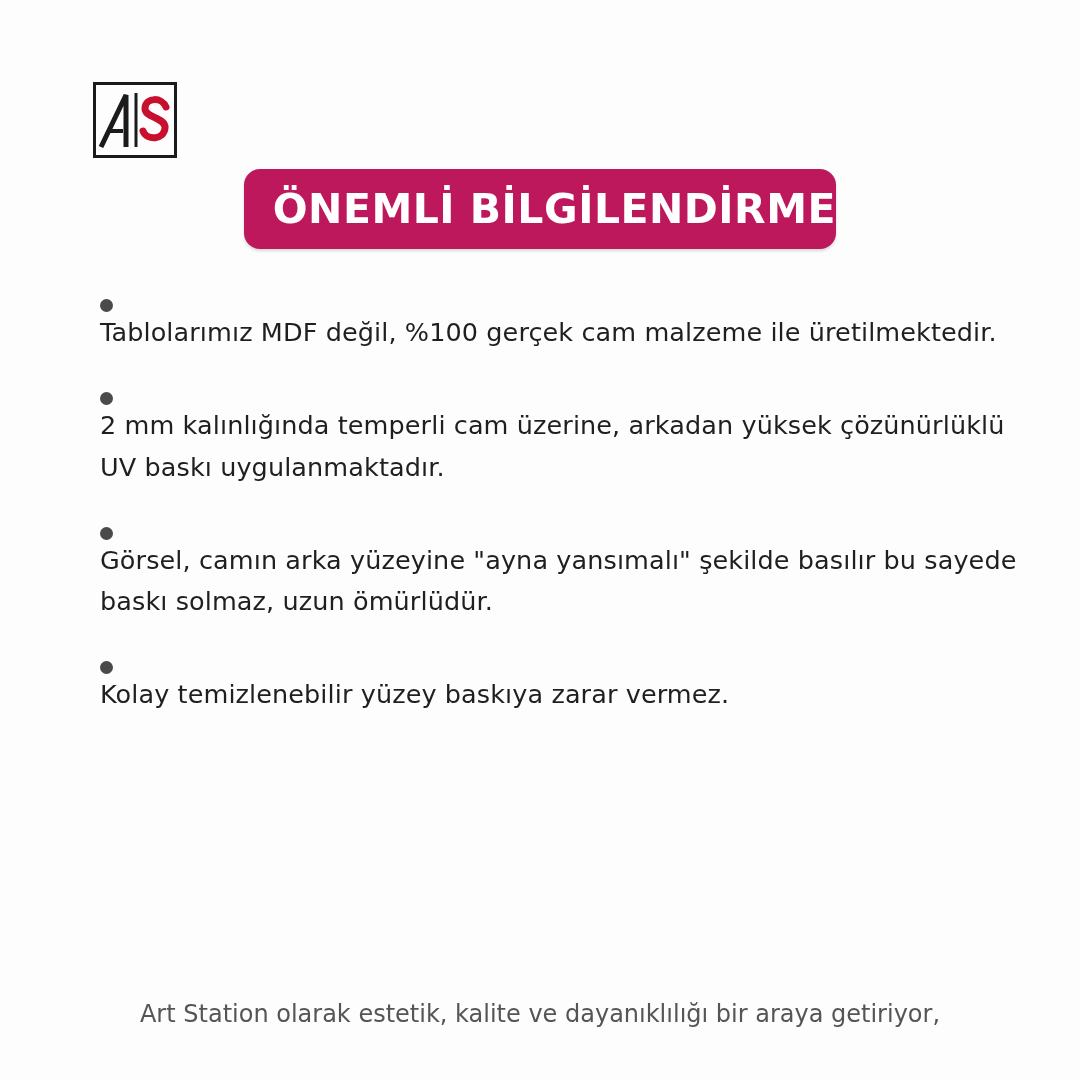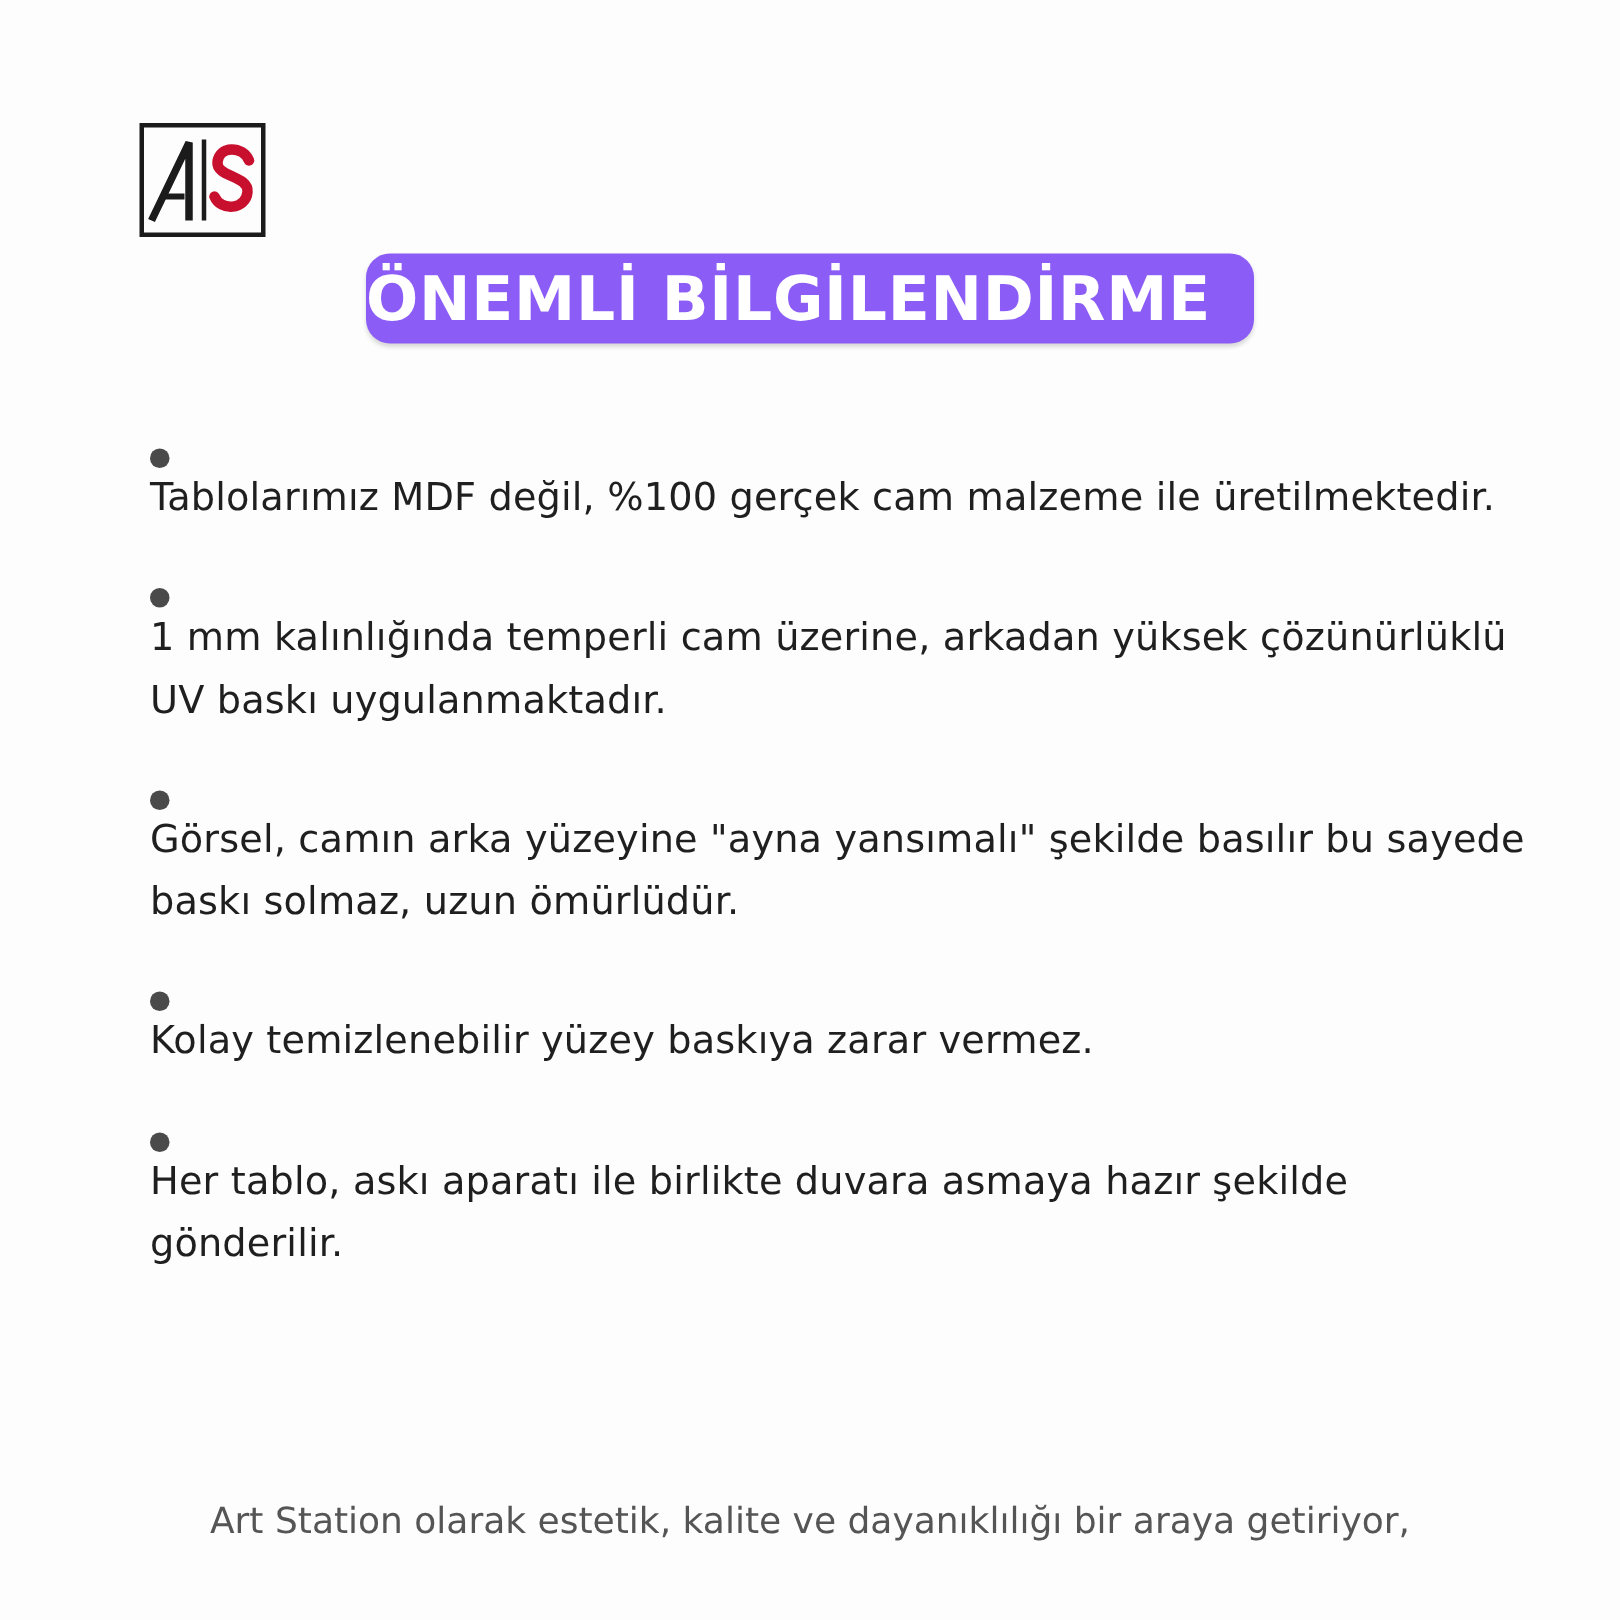--- a/index.html
+++ b/index.html
@@ -53,26 +53,26 @@
   .logo-text .accent {
     color: #c8102e;
   }
 
   
   .banner {
     position: absolute;
     left: 244px;
     top: 169px;
     width: 592px;
-    height: 60px;
-    background: #8b5cf6;
+    height: 80px;
+    background: #be185d;
     border-radius: 16px;
     display: flex;
     align-items: center;
-    justify-content: flex-start;
+    justify-content: flex-end;
     box-shadow: 0 2px 3px rgba(0,0,0,0.15);
   }
   .banner-title {
     color: #ffffff;
     font-family: "DejaVu Sans", sans-serif;
     font-size: 41px;
     font-weight: bold;
     letter-spacing: 0.5px;
     line-height: 1;
     white-space: nowrap;
@@ -145,33 +145,29 @@
     <div class="banner-title">ÖNEMLİ BİLGİLENDİRME</div>
   </div>
 
   <div class="bullets">
     <div class="bullet-item">
       <span class="bullet-dot"></span>
       <span class="bullet-text">Tablolarımız MDF değil, %100 gerçek cam malzeme ile üretilmektedir.</span>
     </div>
     <div class="bullet-item">
       <span class="bullet-dot"></span>
-      <span class="bullet-text">1 mm kalınlığında temperli cam üzerine, arkadan yüksek çözünürlüklü UV baskı uygulanmaktadır.</span>
+      <span class="bullet-text">2 mm kalınlığında temperli cam üzerine, arkadan yüksek çözünürlüklü UV baskı uygulanmaktadır.</span>
     </div>
     <div class="bullet-item">
       <span class="bullet-dot"></span>
       <span class="bullet-text">Görsel, camın arka yüzeyine "ayna yansımalı" şekilde basılır bu sayede baskı solmaz, uzun ömürlüdür.</span>
     </div>
     <div class="bullet-item">
       <span class="bullet-dot"></span>
       <span class="bullet-text">Kolay temizlenebilir yüzey baskıya zarar vermez.</span>
-    </div>
-    <div class="bullet-item">
-      <span class="bullet-dot"></span>
-      <span class="bullet-text">Her tablo, askı aparatı ile birlikte duvara asmaya hazır şekilde gönderilir.</span>
     </div>
   </div>
 
   <div class="footer">
     <div class="footer-line">Art Station olarak estetik, kalite ve dayanıklılığı bir araya getiriyor,</div>
   </div>
 
 </div>
 
 </body></html>

